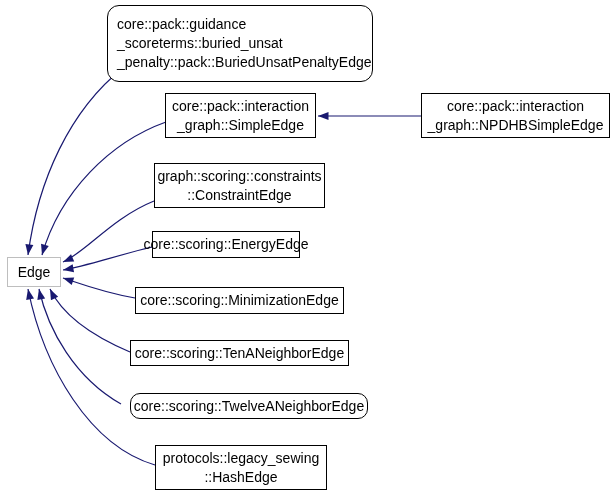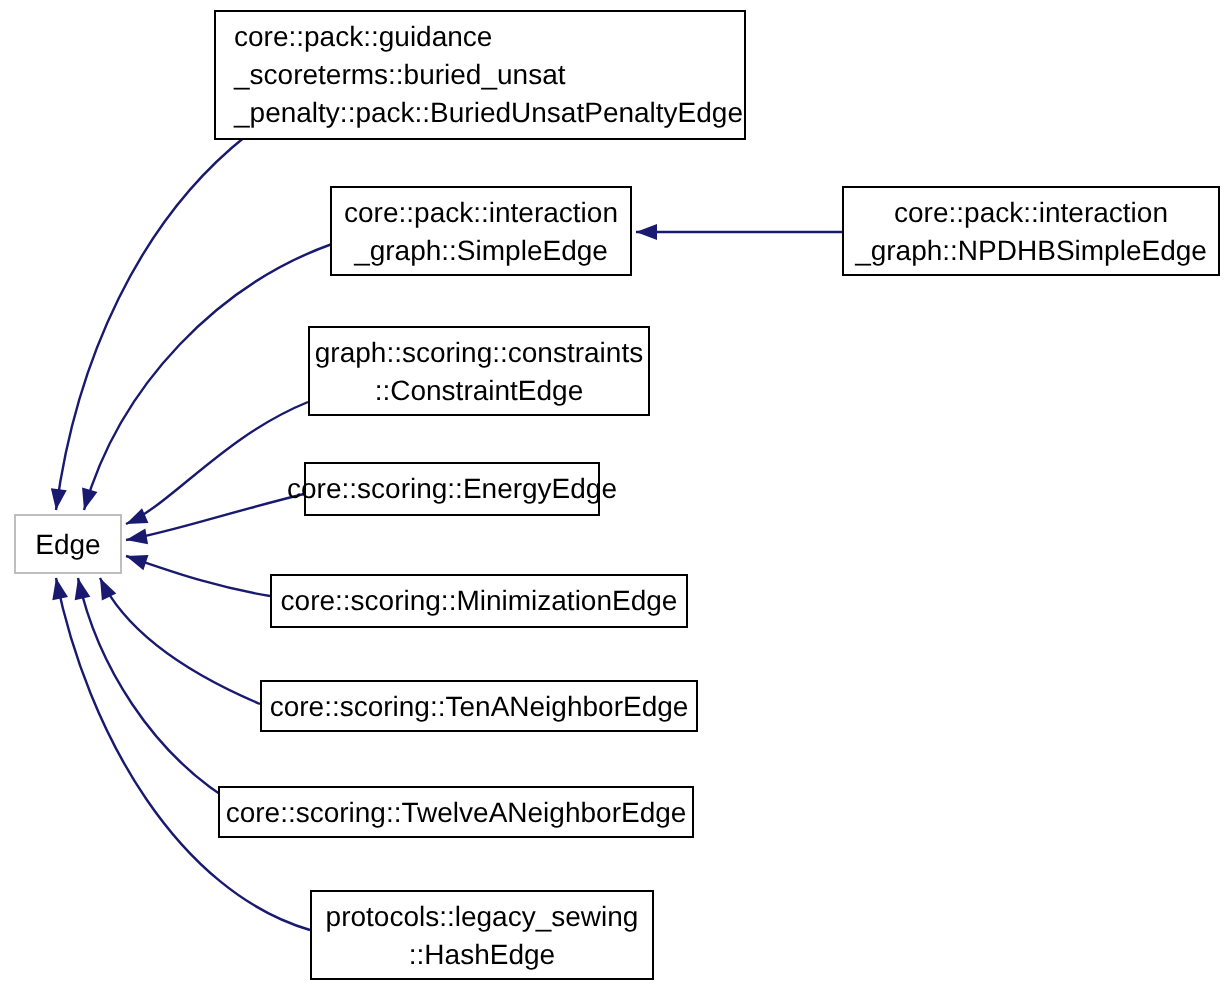--- a/index.html
+++ b/index.html
@@ -55,21 +55,21 @@
     <path class="arrow-path" marker-end="url(#arrowhead)" d="M 166,122 C 110,142 60,192 42,255"></path>
     <path class="arrow-path" marker-end="url(#arrowhead)" d="M 421,116 L 318,116"></path>
     <path class="arrow-path" marker-end="url(#arrowhead)" d="M 154,201 C 112,218 86,252 63,262"></path>
     <path class="arrow-path" marker-end="url(#arrowhead)" d="M 152,247 C 115,256 86,266 63,270"></path>
     <path class="arrow-path" marker-end="url(#arrowhead)" d="M 135,298 C 105,293 84,285 63,278"></path>
     <path class="arrow-path" marker-end="url(#arrowhead)" d="M 130,352 C 90,335 62,314 50,289"></path>
     <path class="arrow-path" marker-end="url(#arrowhead)" d="M 121,404 C 75,378 48,330 39,289"></path>
     <path class="arrow-path" marker-end="url(#arrowhead)" d="M 155,465 C 90,446 44,368 28,289"></path>
   </svg>
 
-  <div class="node left-align" style="left:107px;top:5px;width:266px;height:65px;">
+  <div class="node left-align" style="left:107px;top:5px;width:266px;height:77px;border-radius:12px;">
     <span class="nl">core::pack::guidance</span>
     <span class="nl">_scoreterms::buried_unsat</span>
     <span class="nl">_penalty::pack::BuriedUnsatPenaltyEdge</span>
   </div>
 
   <div class="node" style="left:165px;top:93px;width:151px;height:45px;">
     <span class="nl">core::pack::interaction</span>
     <span class="nl">_graph::SimpleEdge</span>
   </div>
 
@@ -88,21 +88,21 @@
   </div>
 
   <div class="node" style="left:135px;top:287px;width:209px;height:27px;">
     <span class="nl">core::scoring::MinimizationEdge</span>
   </div>
 
   <div class="node" style="left:130px;top:340px;width:219px;height:26px;">
     <span class="nl">core::scoring::TenANeighborEdge</span>
   </div>
 
-  <div class="node" style="left:109px;top:393px;width:238px;height:26px;">
+  <div class="node" style="left:130px;top:393px;width:238px;height:26px;border-radius:10px;">
     <span class="nl">core::scoring::TwelveANeighborEdge</span>
   </div>
 
   <div class="node" style="left:155px;top:445px;width:172px;height:45px;">
     <span class="nl">protocols::legacy_sewing</span>
     <span class="nl">::HashEdge</span>
   </div>
 
   <div class="node focus" style="left:7px;top:257px;width:54px;height:30px;">
     <span class="nl">Edge</span>

